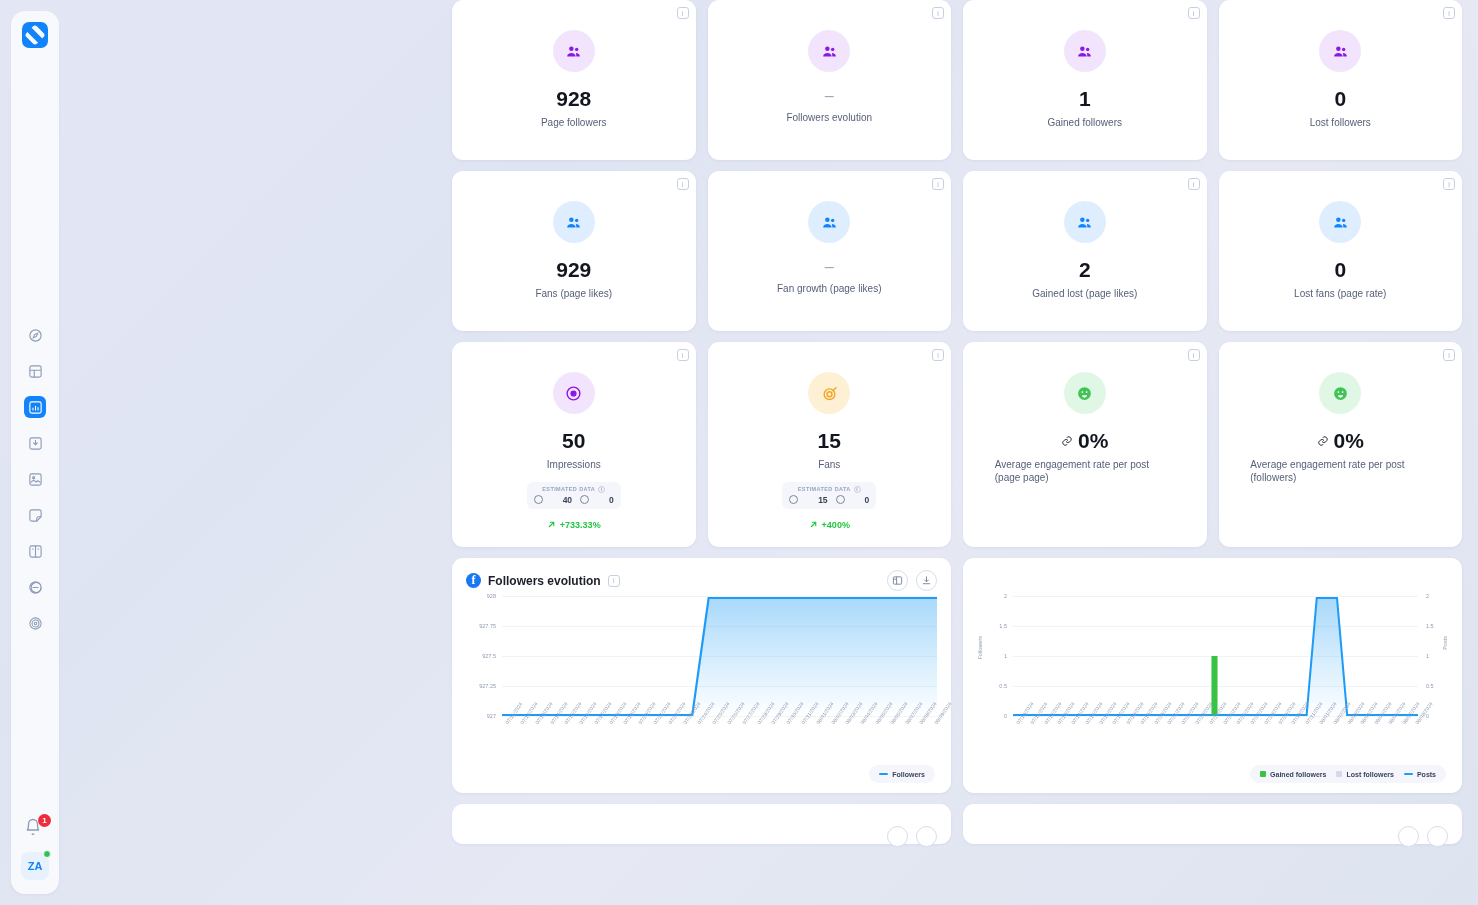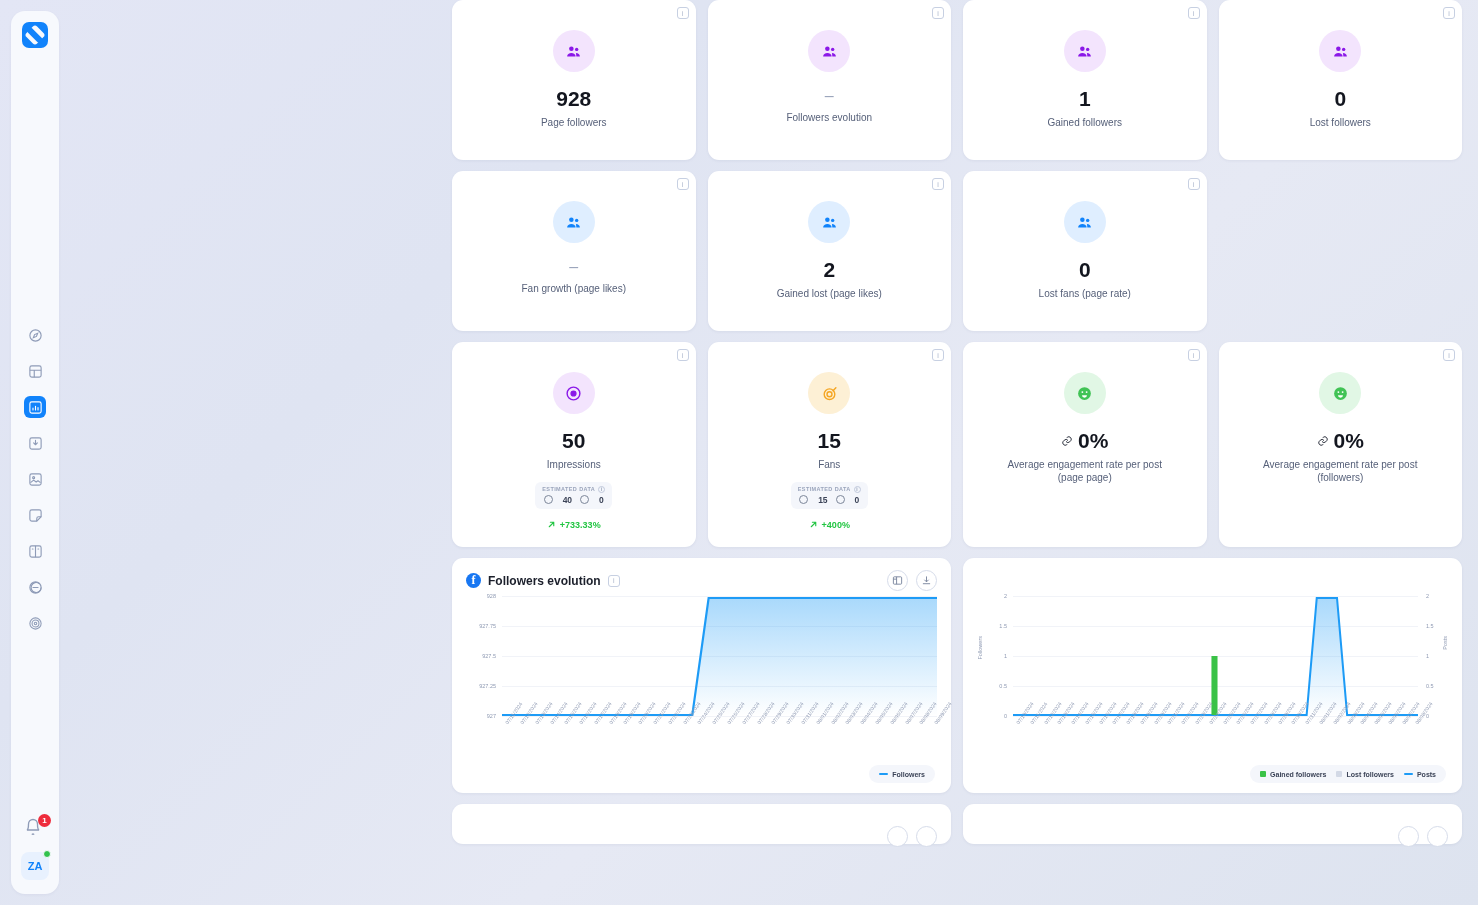--- a/index.html
+++ b/index.html
@@ -123,37 +123,37 @@
   .kpi-icon.purple { background: #f3e4fd; color: #8b18e8; }
   .kpi-icon.blue   { background: #dfeeff; color: #1183fb; }
   .kpi-icon.amber  { background: #fdf0d5; color: #f5a623; }
   .kpi-icon.green  { background: #e1f7e5; color: #41c355; }
   .kpi-value {
     font-size: 21px; font-weight: bold; color: #13161f; line-height: 1;
     display: flex; align-items: center; gap: 5px;
   }
   .kpi-value.muted { color: #9aa4bb; font-weight: normal; font-size: 16px;}
   .kpi-label {
-    font-size: 10px; color: #566079; margin-top: 8px; text-align: center;
+    font-size: 10px; color: #566079; margin-top: 8px; text-align: left;
     max-width: 180px; line-height: 1.25; font-weight: 500;
   }
   .est-badge {
     margin-top: 10px; background: #f4f6fb; border-radius: 6px;
     padding: 4px 7px; display: flex; flex-direction: column; align-items: center; gap: 2px;
   }
   .est-title {
     font-size: 5.5px; letter-spacing: .4px; color: #9aa4bb; font-weight: bold;
     display: flex; align-items: center; gap: 3px;
   }
   .est-title .dot-i {
     width: 7px; height: 7px; border-radius: 50%; border: 1px solid #c0c9db;
     display: inline-flex; align-items: center; justify-content: center; font-size: 5px;
   }
   .est-vals { display: flex; align-items: center; gap: 8px; font-size: 8.5px; color: #3b4357; font-weight: bold; }
-  .est-vals span { display: flex; align-items: center; gap: 10px; }
+  .est-vals span { display: flex; align-items: center; gap: 20px; }
   .mini-ring {
     width: 9px; height: 9px; border-radius: 50%; border: 1.2px solid #7c8699;
     display: inline-block;
   }
   .kpi-delta {
     margin-top: 11px; font-size: 9px; font-weight: bold; color: #22c542;
     display: flex; align-items: center; gap: 4px;
   }
 
   
@@ -348,20 +348,33 @@
             <path d="M3 19c0-3.3 2.7-5 6-5s6 1.7 6 5z"></path>
             <path d="M15.5 14c2.8.2 5.5 1.5 5.5 5h-5z"></path>
           </svg>
       </div>
       <div class="kpi-value">0</div>
       <div class="kpi-label">Lost followers</div>
     </div>
   </div>
 
   <div class="kpi-grid row2">
+    <div class="kpi-card">
+      <div class="info-btn">i</div>
+      <div class="kpi-icon blue">
+        <svg width="17" height="17" viewBox="0 0 24 24" fill="currentColor">
+            <circle cx="9" cy="8" r="3.2"></circle>
+            <circle cx="16.5" cy="9" r="2.4"></circle>
+            <path d="M3 19c0-3.3 2.7-5 6-5s6 1.7 6 5z"></path>
+            <path d="M15.5 14c2.8.2 5.5 1.5 5.5 5h-5z"></path>
+          </svg>
+      </div>
+      <div class="kpi-value">929</div>
+      <div class="kpi-label">Fans (page likes)</div>
+    </div>
     <div class="kpi-card">
       <div class="info-btn">i</div>
       <div class="kpi-icon blue">
         <svg width="17" height="17" viewBox="0 0 24 24" fill="currentColor">
             <circle cx="9" cy="8" r="3.2"></circle>
             <circle cx="16.5" cy="9" r="2.4"></circle>
             <path d="M3 19c0-3.3 2.7-5 6-5s6 1.7 6 5z"></path>
             <path d="M15.5 14c2.8.2 5.5 1.5 5.5 5h-5z"></path>
           </svg>
       </div>

